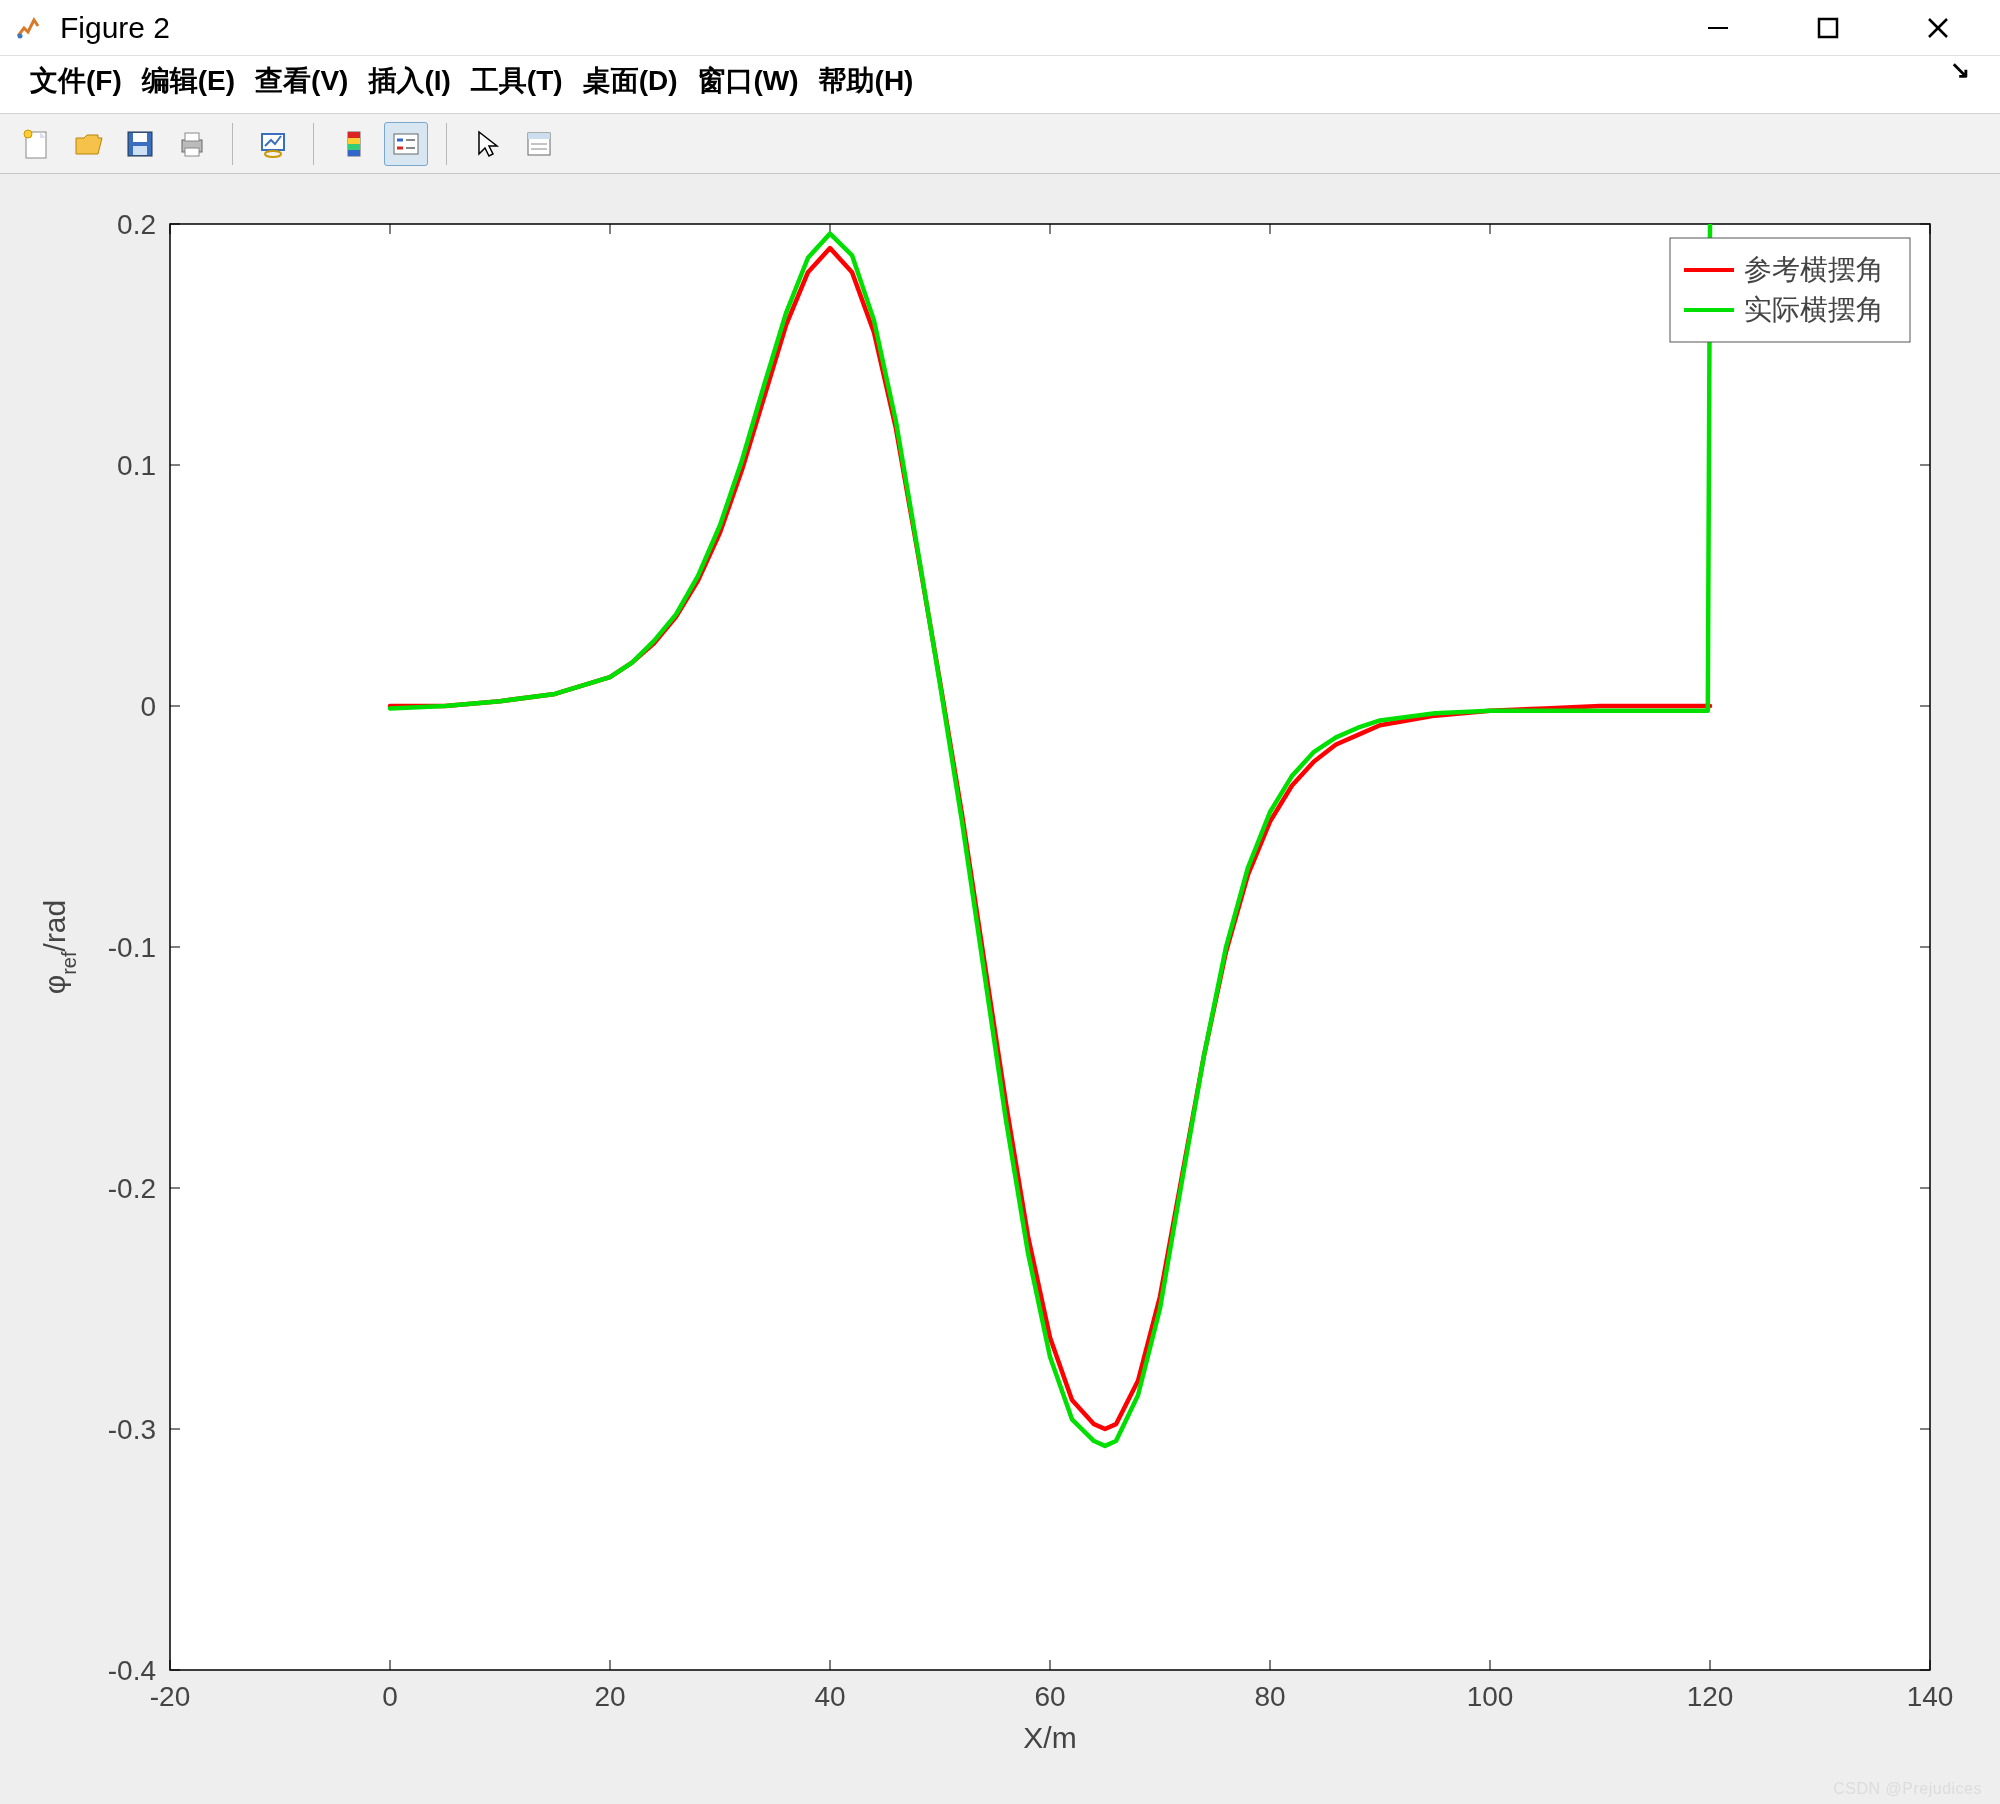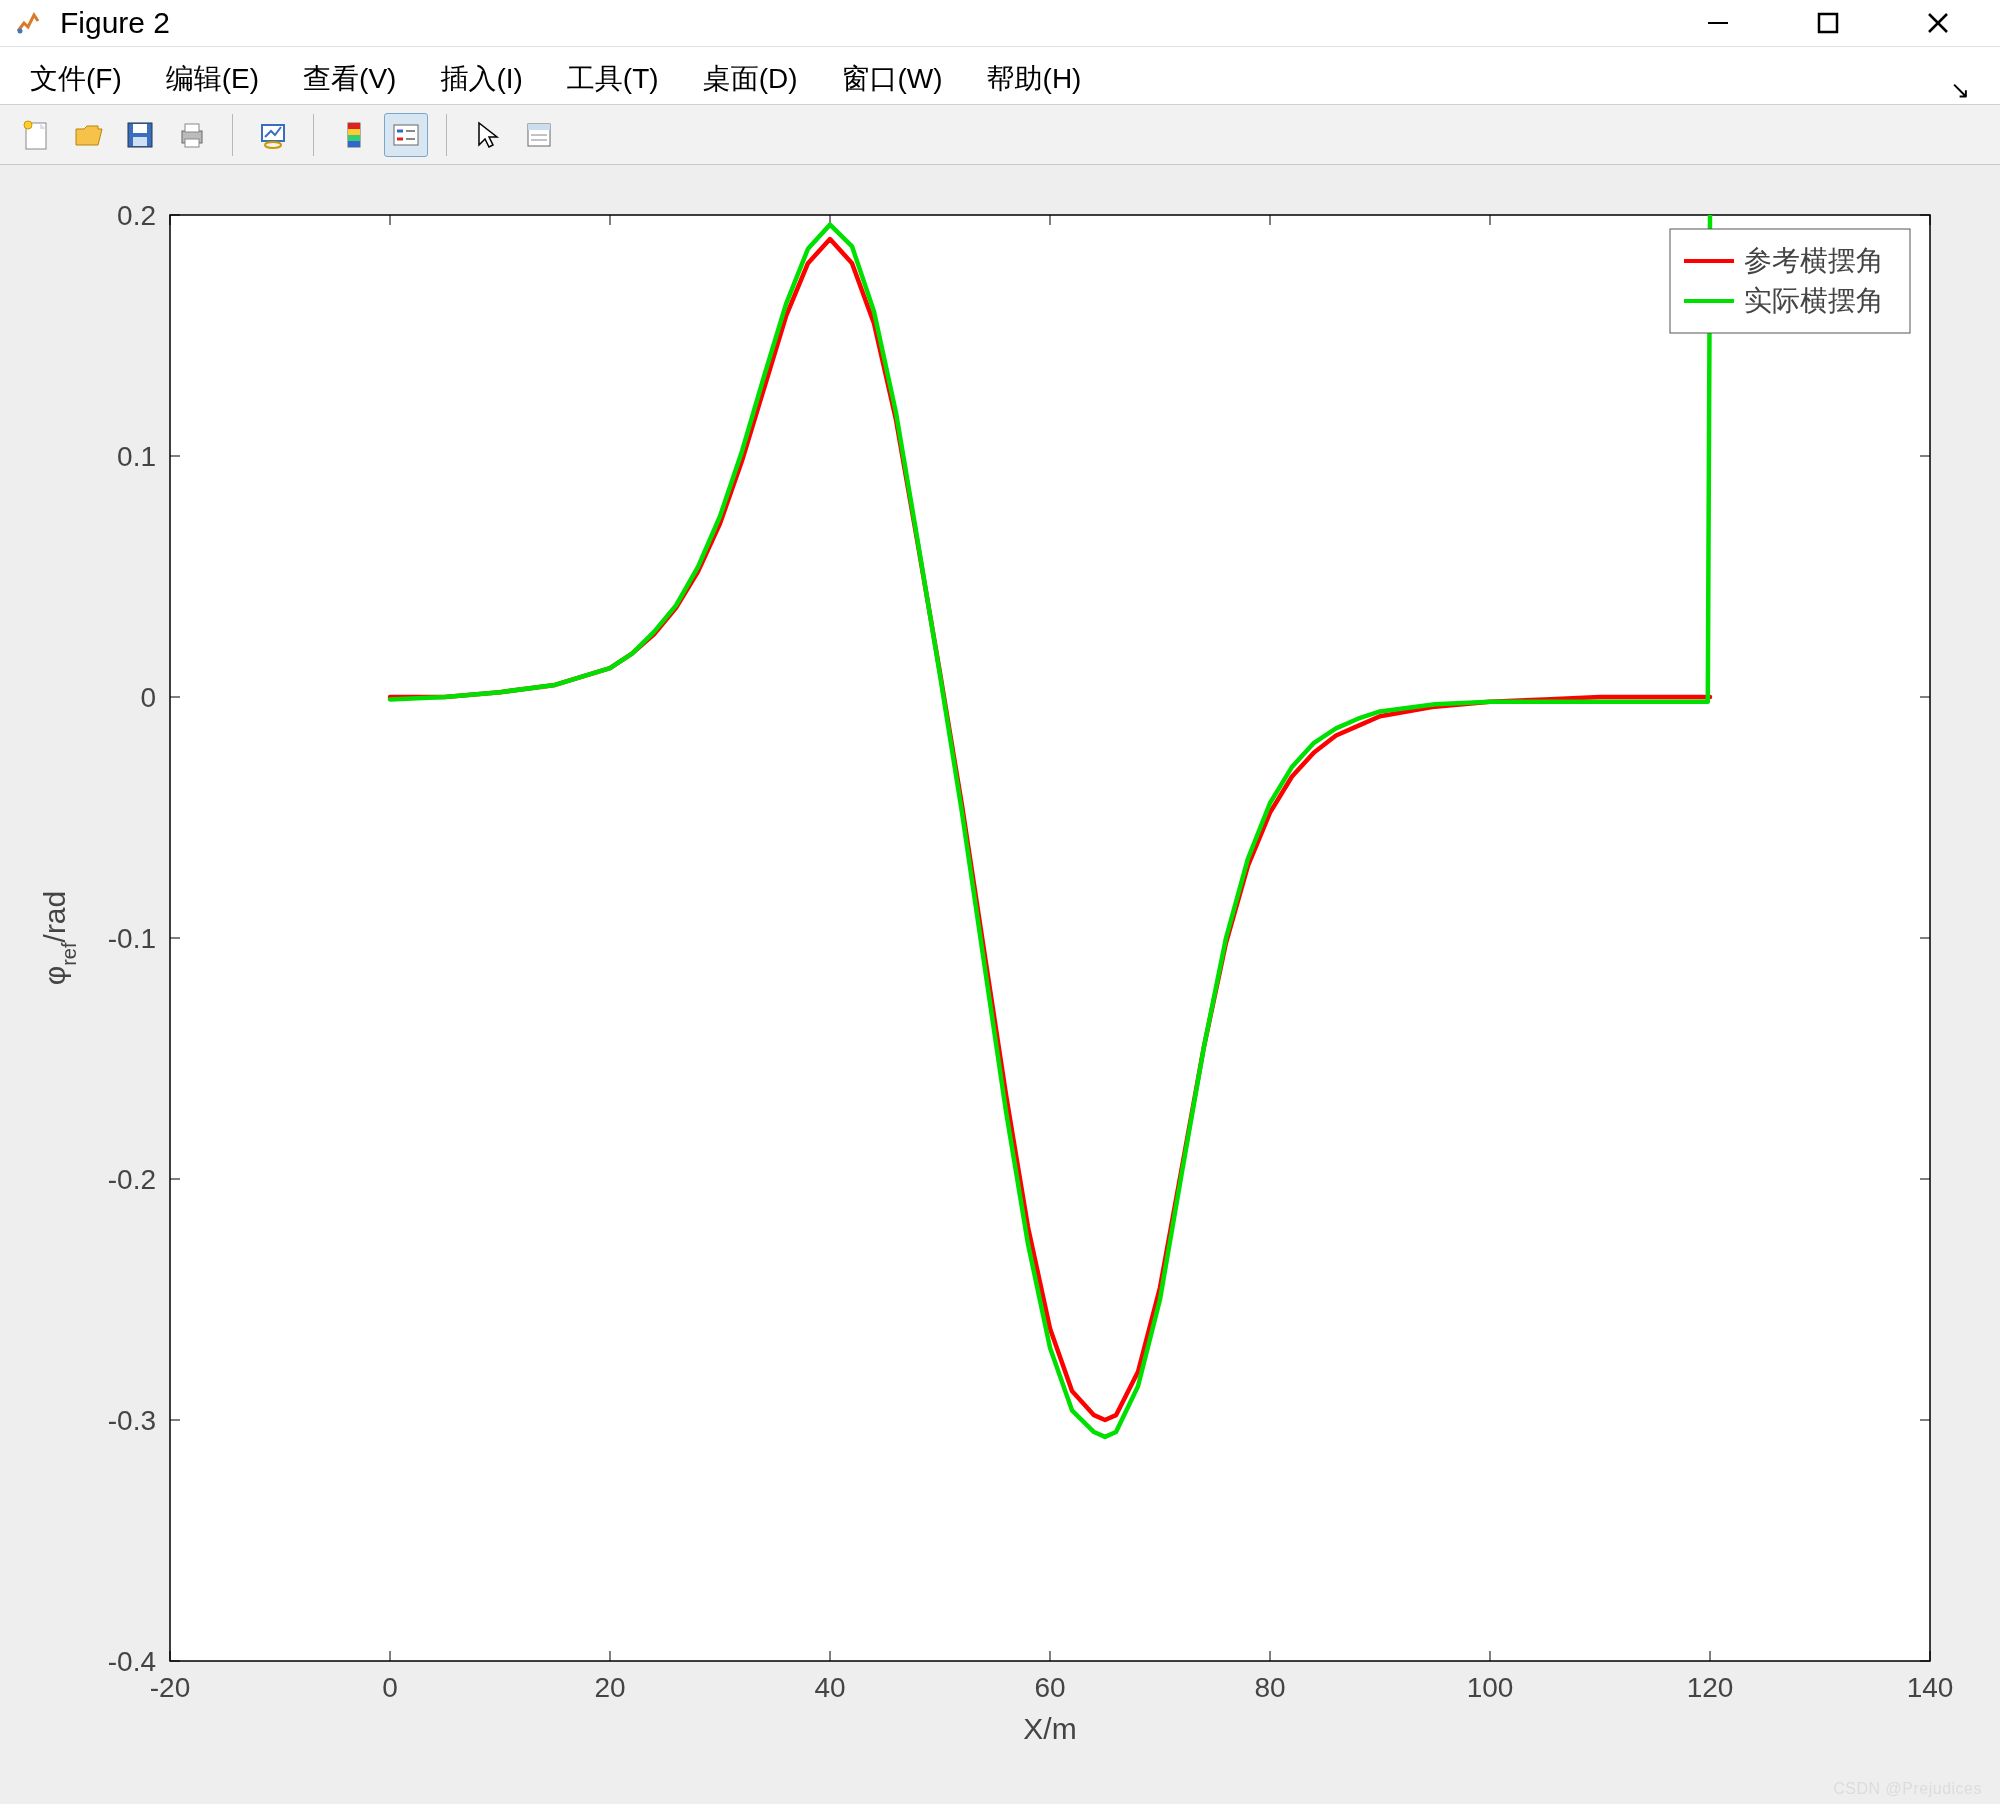--- a/index.html
+++ b/index.html
@@ -5,21 +5,21 @@
     * { box-sizing: border-box; margin: 0; padding: 0; }
     body {
       font-family: "Microsoft YaHei", "SimSun", Arial, sans-serif;
       background: #ffffff;
       width: 2000px;
       height: 1804px;
       display: flex;
       flex-direction: column;
     }
     .titlebar {
-      height: 47px;
+      height: 56px;
       display: flex;
       align-items: center;
       padding: 0 12px;
       border-bottom: 1px solid #e0e0e0;
       background: #ffffff;
     }
     .titlebar .app-icon {
       width: 32px; height: 32px;
       margin-right: 16px;
       display: flex; align-items: center; justify-content: center;
@@ -36,25 +36,25 @@
       padding-right: 20px;
     }
     .win-btn {
       width: 60px; height: 40px;
       display: flex; align-items: center; justify-content: center;
       cursor: pointer;
     }
     .menubar {
       height: 58px;
       display: flex;
-      align-items: flex-end;
+      align-items: flex-start;
       padding: 0 20px;
-      gap: 24px;
       border-bottom: 1px solid #d0d0d0;
       background: #ffffff;
+      font-weight: bold;
     }
     .menubar .menu-item {
       font-size: 28px;
       color: #000;
       padding: 6px 10px;
       cursor: pointer;
     }
     .menubar .overflow {
       margin-left: auto;
       font-size: 24px;

